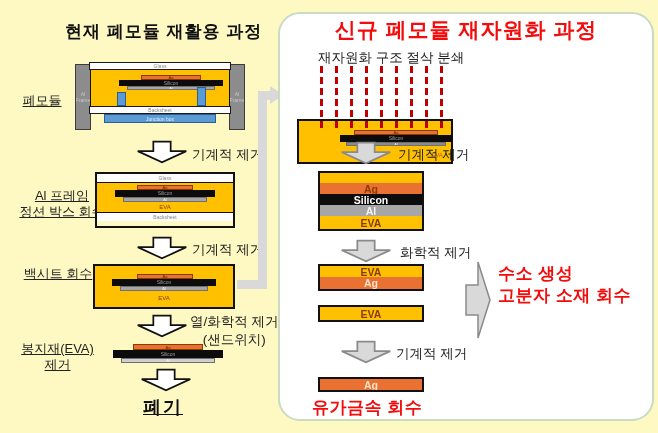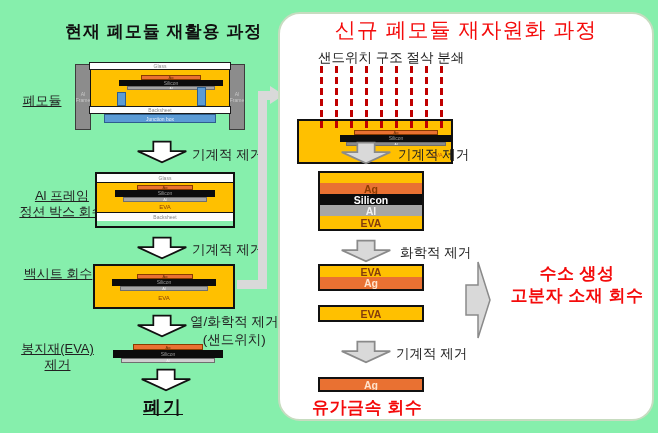--- a/index.html
+++ b/index.html
@@ -1,25 +1,25 @@
 <!DOCTYPE html>
 <html style="--yellow: #FFC000; --orange: #E97132; --al-gray: #A6A6A6; --blue: #5B9BD5; --frame-gray: #8C8C8C; --red: #F40B0B; --dash-red: #C00000; --arrow-gray: #D9D9D9; --panel-border: #C7DCC0; --eva-text: #843C0C;"><head>
 <meta charset="utf-8">
 <style>
   * { margin:0; padding:0; box-sizing:border-box; }
   body { background:#fff; font-family:"Liberation Sans","DejaVu Sans",sans-serif; }
-  #canvas { position:relative; width:658px; height:433px; background:#86efac; overflow:hidden; }
+  #canvas { position:relative; width:658px; height:433px; background:#fef9c3; overflow:hidden; }
   .abs { position:absolute; }
 
   
   .l-title { font-size:17px; font-weight:bold; color:#111; letter-spacing:1px; }
-  .r-title { font-size:21px; font-weight:normal; color:var(--red); letter-spacing:1px; }
+  .r-title { font-size:21px; font-weight:bold; color:var(--red); letter-spacing:1px; }
   .stage-label { font-size:13px; color:#222; text-align:center; line-height:16px;text-decoration:underline; }
   .arrow-label { font-size:13.5px; color:#222; }
-  .big-red { font-size:17px; font-weight:bold; color:var(--red); text-align:center; line-height:22px; letter-spacing:0.5px; }
+  .big-red { font-size:17px; font-weight:bold; color:var(--red); line-height:22px; letter-spacing:0.5px; }
   .final-label { font-size:18px; font-weight:bold; color:#111; letter-spacing:2px;text-decoration:underline; }
 
   
   .frame { background:var(--frame-gray); border:1px solid #3c3c3c; color:#c7c7c7;
            font-size:5px; line-height:6px; text-align:center; display:flex; align-items:center; justify-content:center; }
   .glass, .backsheet { background:#fdfdfd; border:1px solid #1a1a1a; font-size:5px; color:#888;
            text-align:center; line-height:7px; overflow:hidden; }
   .junction { background:var(--blue); border:1px solid #2e5e8e; font-size:5px; color:#eaf2fb;
            text-align:center; line-height:8px; overflow:hidden; }
   .eva-body { background:var(--yellow); position:relative; }
@@ -133,21 +133,21 @@
   <div class="abs final-label" style="left:143px; top:395px;">폐기</div>
 
   <div class="abs conn" style="left:237px; top:280px; width:30px; height:9px;"></div>
   <div class="abs conn" style="left:258px; top:95px; width:9px; height:194px;"></div>
   <div class="abs conn" style="left:258px; top:91px; width:13px; height:9px;"></div>
   <div class="abs conn-head" style="left:270px; top:86px;"></div>
 
   <div class="abs panel" style="left:278px; top:12px; width:376px; height:409px;"></div>
 
   <div class="abs r-title" style="left:278px; top:16px; width:376px; text-align:center;">신규 폐모듈 재자원화 과정</div>
-  <div class="abs arrow-label" style="left:318px; top:49px;">샌드위치 구조 절삭 분쇄</div>
+  <div class="abs arrow-label" style="left:318px; top:49px;">재자원화 구조 절삭 분쇄</div>
 
   <div class="abs boxed eva-body" style="left:297px; top:74px; width:156px; height:45px;">
     <div class="ag-strip abs" style="left:55px; top:9px; width:84px; height:5px;">Ag</div>
     <div class="si-strip abs" style="left:41px; top:14px; width:112px; height:7px; line-height:7px;">Silicon</div>
     <div class="al-strip abs" style="left:47px; top:21px; width:100px; height:4px; background:#8a8a8a;">Al</div>
     <div class="eva-tag abs" style="left:124px; top:31px; width:28px; color:#c05a11;">EVA</div>
   </div>
 
   <div class="abs dash" style="left:320px; top:66px; height:66px;"></div>
   <div class="abs dash" style="left:335px; top:66px; height:66px;"></div>

